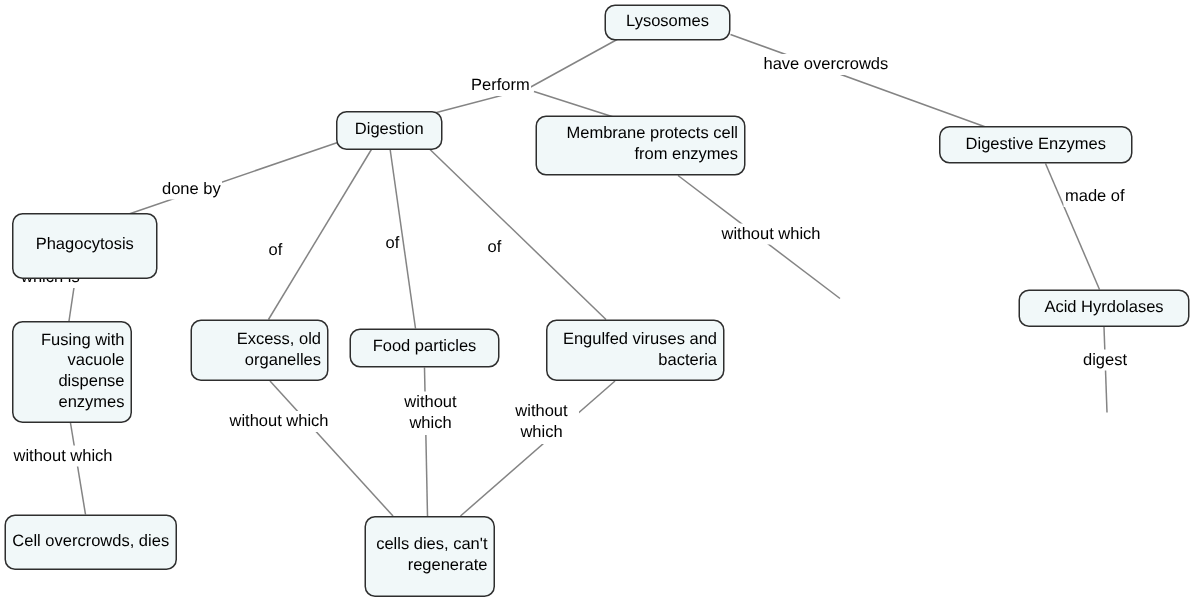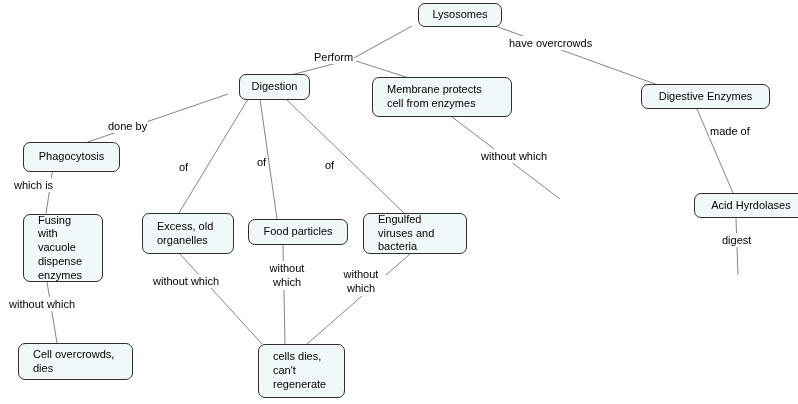--- a/index.html
+++ b/index.html
@@ -16,28 +16,27 @@
     font-family:"Liberation Sans","DejaVu Sans",sans-serif;
     font-size:11px;color:var(--text);
     background:var(--background);
     overflow:hidden;
   }
   #connector-lines{position:absolute;left:0;top:0;width:798px;height:404px;z-index:1;}
   #connector-lines line{stroke:var(--line);stroke-width:1;}
   .node{
     position:absolute;z-index:3;
     display:flex;align-items:center;justify-content:center;
-    text-align:left;
+    text-align:right;
     background:var(--node-fill);
     border:1px solid var(--node-border);
     border-radius:7px;
     box-sizing:border-box;
-    padding:2px 14px;
+    padding:2px 4px;
     line-height:1.25;
-    margin-left:15px;
   }
   .edge-label{
     position:absolute;z-index:2;
     background:var(--background);
     white-space:nowrap;
     line-height:1.3;
     padding:0 1px;
   }
   .edge-label.wrap{white-space:normal;text-align:center;}
 </style>
@@ -77,22 +76,22 @@
   <div class="edge-label" style="left:8px;top:297px">without which</div>
   <div class="edge-label" style="left:152px;top:274px">without which</div>
   <div class="edge-label wrap" style="left:262px;top:261px;width:48px">without which</div>
   <div class="edge-label wrap" style="left:336px;top:267px;width:48px">without which</div>
   <div class="edge-label" style="left:721px;top:233px">digest</div>
 
   <div class="node" style="left:403px;top:3px;width:84px;height:24px">Lysosomes</div>
   <div class="node" style="left:357px;top:77px;width:140px;height:40px">Membrane protects cell from enzymes</div>
   <div class="node" style="left:224px;top:74px;width:71px;height:26px">Digestion</div>
   <div class="node" style="left:626px;top:84px;width:129px;height:25px">Digestive Enzymes</div>
-  <div class="node" style="left:8px;top:142px;width:97px;height:30px">Phagocytosis</div>
+  <div class="node" style="left:8px;top:142px;width:97px;height:44px">Phagocytosis</div>
   <div class="node" style="left:127px;top:213px;width:92px;height:41px">Excess, old organelles</div>
   <div class="node" style="left:233px;top:219px;width:100px;height:26px">Food particles</div>
-  <div class="node" style="left:348px;top:213px;width:104px;height:41px">Engulfed viruses and bacteria</div>
+  <div class="node" style="left:364px;top:213px;width:119px;height:41px">Engulfed viruses and bacteria</div>
   <div class="node" style="left:679px;top:193px;width:114px;height:25px">Acid Hyrdolases</div>
   <div class="node" style="left:8px;top:214px;width:80px;height:68px">Fusing with vacuole dispense enzymes</div>
   <div class="node" style="left:3px;top:343px;width:115px;height:37px">Cell overcrowds, dies</div>
   <div class="node" style="left:243px;top:344px;width:87px;height:54px">cells dies, can't regenerate</div>
 
 </div>
 
 </body></html>

